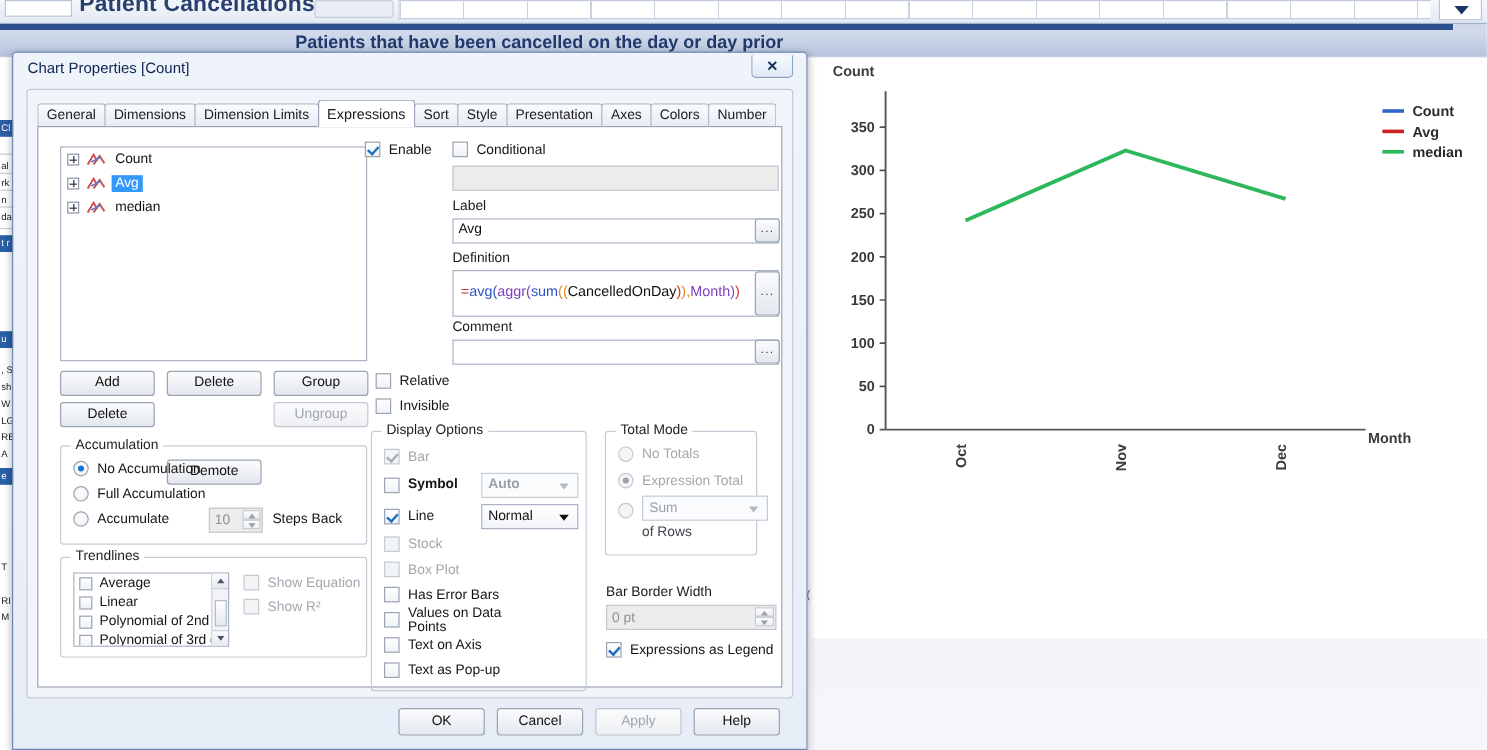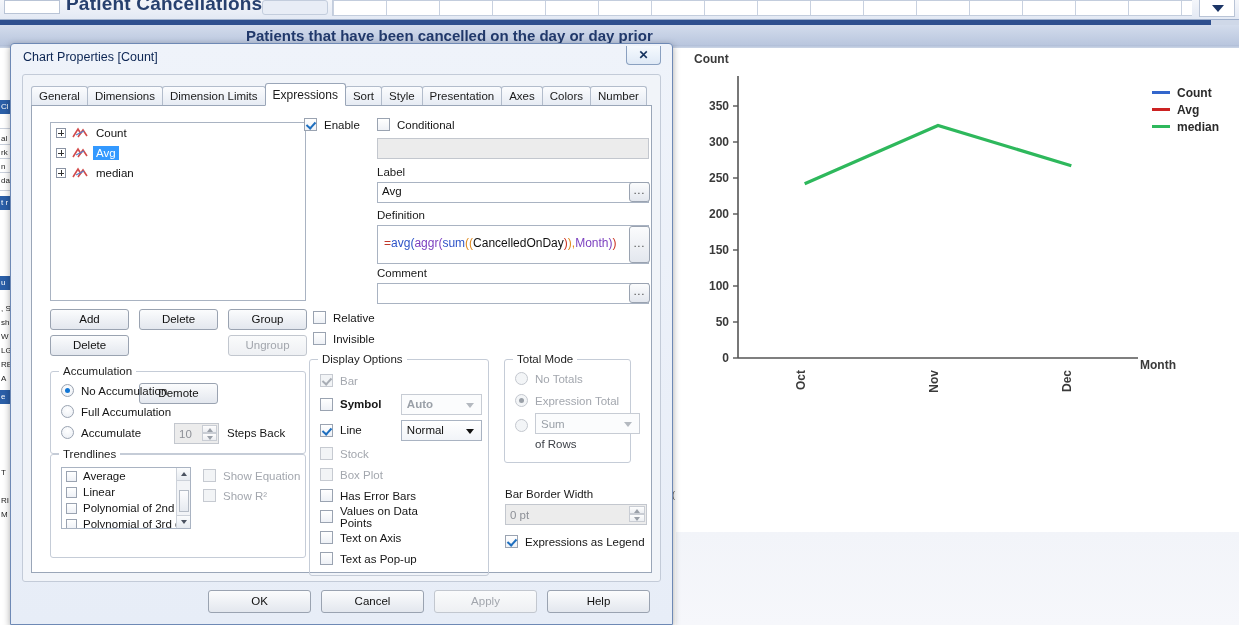--- a/index.html
+++ b/index.html
@@ -318,21 +318,21 @@
   .lb-scroll .ar:after{ content:""; position:absolute; left:4px; top:4px;
     border-left:3px solid transparent; border-right:3px solid transparent; }
   .lb-scroll .up:after{ border-bottom:4px solid #4a5260; }
   .lb-scroll .dn { position:absolute; bottom:0; left:0; right:0; border-bottom:none; border-top:1px solid #cdd2da; }
   .lb-scroll .dn:after{ border-top:4px solid #4a5260; }
   .lb-thumb { position:absolute; left:2px; top:22px; width:10px; height:22px;
     background:linear-gradient(#fdfdfe,#e6eaf0); border:1px solid #b5bcc6; }
 
   .dlg-footer { position: absolute; left: 0; right: 0; bottom: 8px; height: 26px; }
   .footer-btns { position: absolute; right: 22px; top: 0; display: flex; gap: 10px; }
-  .footer-btns .btn { width: 103px; height: 23px; line-height: 21px; font-size: 11.5px; }
+  .footer-btns .btn { width: 72px; height: 23px; line-height: 21px; font-size: 11.5px; }
 
   .expr-def {
     position: absolute; font-size: 12px; white-space: nowrap;
     font-family: "Liberation Sans", sans-serif;
   }
   .tk-eq { color: #c0392b; }
   .tk-fn-blue { color: #2f54c8; }
   .tk-fn-purple { color: #7b3fbf; }
   .tk-paren-orange { color: #e08a1e; }
   .tk-paren-red { color: #cc3322; }
@@ -534,21 +534,21 @@
           <div class="spinner" style="position:absolute;left:123px;top:51px;width:45px;">
             <span>10</span>
             <span class="spin-btns">
                 <div class="up"></div>
                 <div class="dn"></div>
               </span>
           </div>
           <div style="position:absolute;left:176px;top:55px;font-size:11.5px;color:#151515;">Steps Back</div>
         </div>
 
-        <div class="groupbox" style="left:18px; top:348px; width:256px; height:104px;">
+        <div class="groupbox" style="left:18px; top:358px; width:256px; height:84px;">
           <div class="gb-title">Trendlines</div>
           <div class="listbox" id="trend-list" style="position:absolute;left:10px;top:12px;width:130px;height:62px;">
             <div class="lb-scroll">
               <div class="ar up"></div>
               <div class="lb-thumb"></div>
               <div class="ar dn"></div>
             </div>
           <div class="li">
                 <span class="cbx" style="width:11px;height:11px"></span>
                 <span>Average</span>

